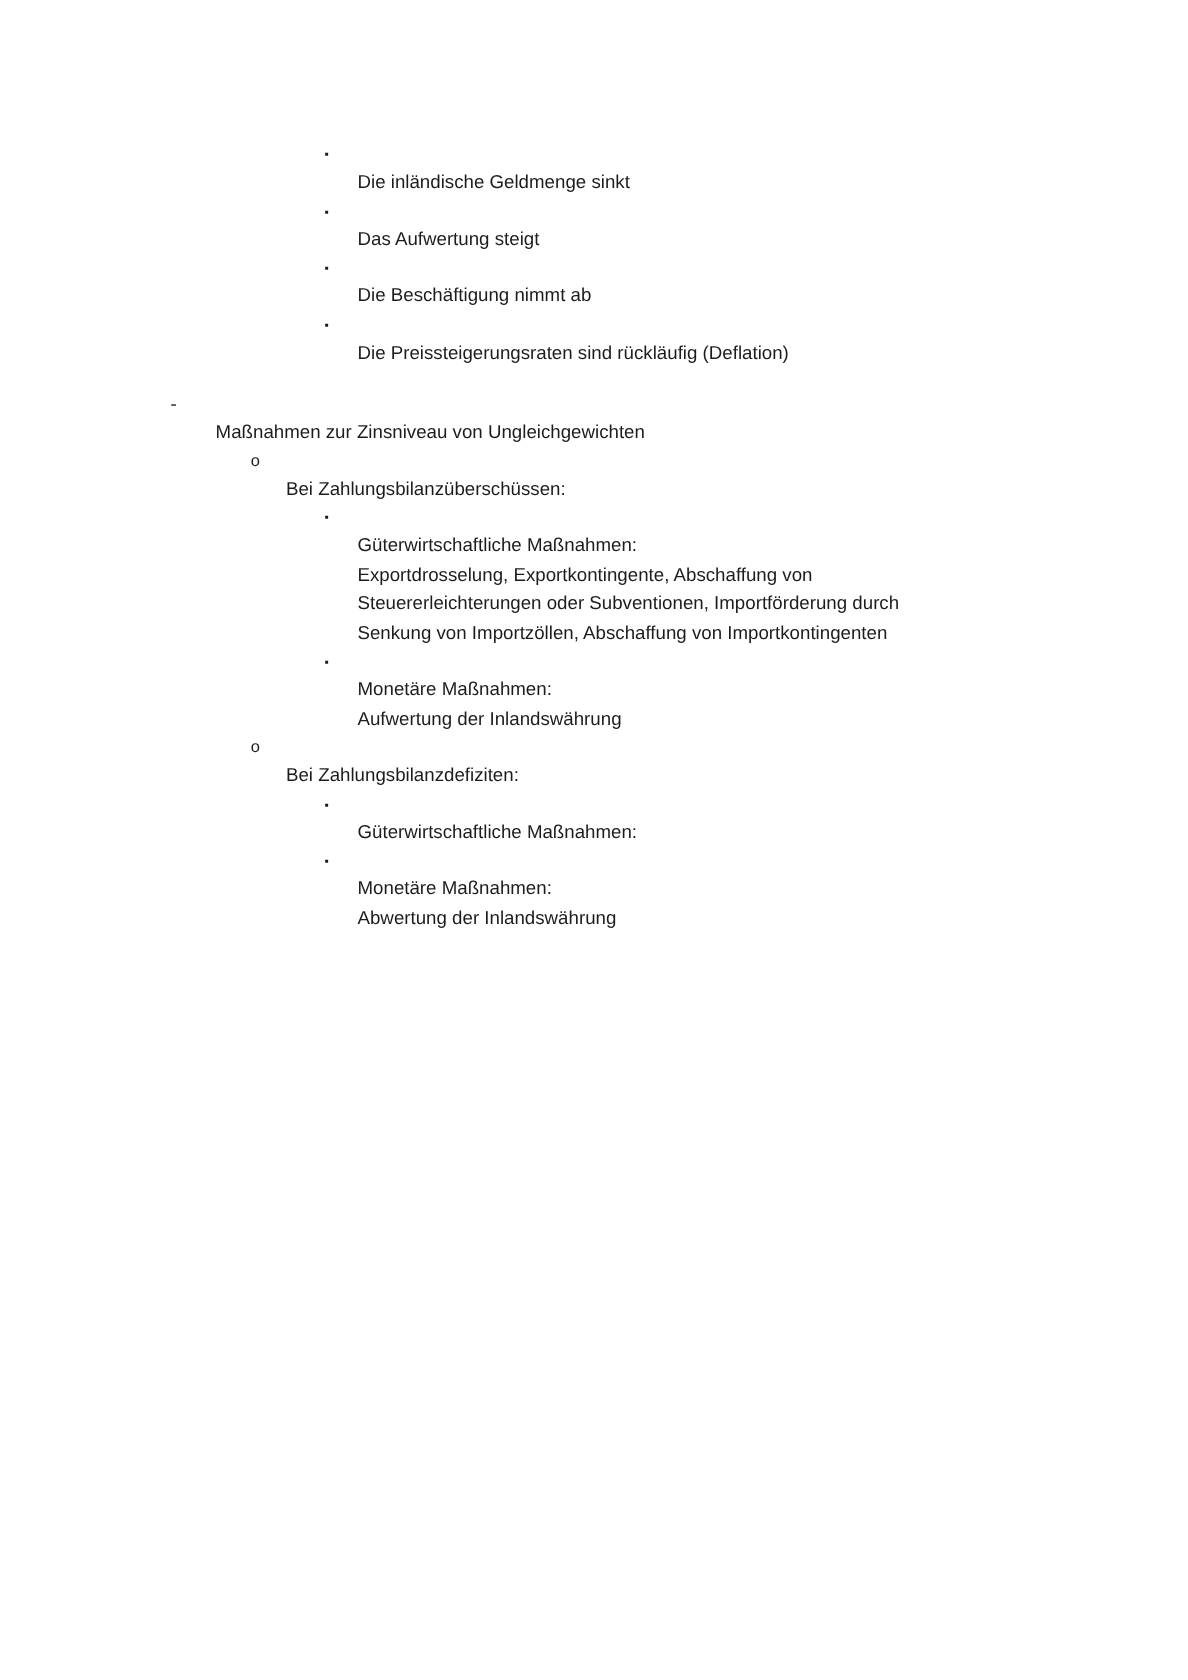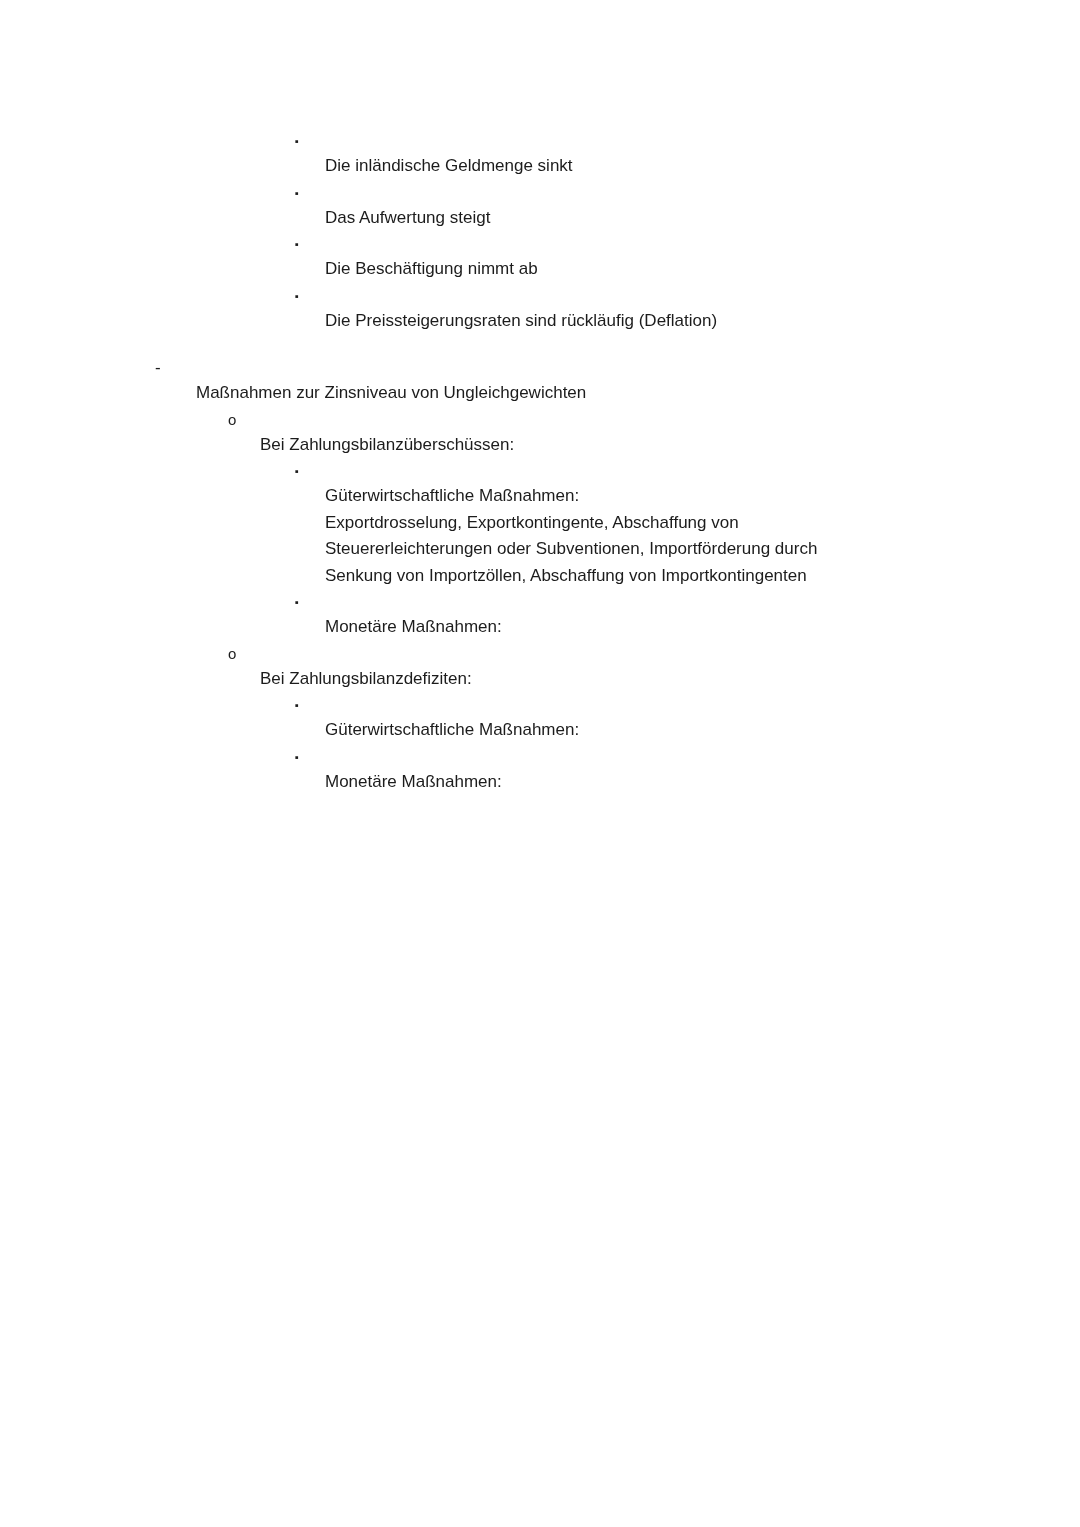--- a/index.html
+++ b/index.html
@@ -75,36 +75,38 @@
         <div class="body">Exportdrosselung, Exportkontingente, Abschaffung von
 Steuererleichterungen oder Subventionen, Importförderung durch
 Senkung von Importzöllen, Abschaffung von Importkontingenten</div>
       </div>
     </div>
 
     <div class="row l3">
       <span class="marker sq">▪</span>
       <div class="content">
         <div>Monetäre Maßnahmen:</div>
+        <div class="body">Aufwertung der Inlandswährung</div>
       </div>
     </div>
 
     <div class="row l2">
       <span class="marker circ">o</span>
       <span class="content">Bei Zahlungsbilanzdefiziten:</span>
     </div>
 
     <div class="row l3">
       <span class="marker sq">▪</span>
       <div class="content">
         <div>Güterwirtschaftliche Maßnahmen:</div>
       </div>
     </div>
 
     <div class="row l3">
       <span class="marker sq">▪</span>
       <div class="content">
         <div>Monetäre Maßnahmen:</div>
+        <div class="body">Abwertung der Inlandswährung</div>
       </div>
     </div>
 
   </div>
 </div>
 
 </body></html>

